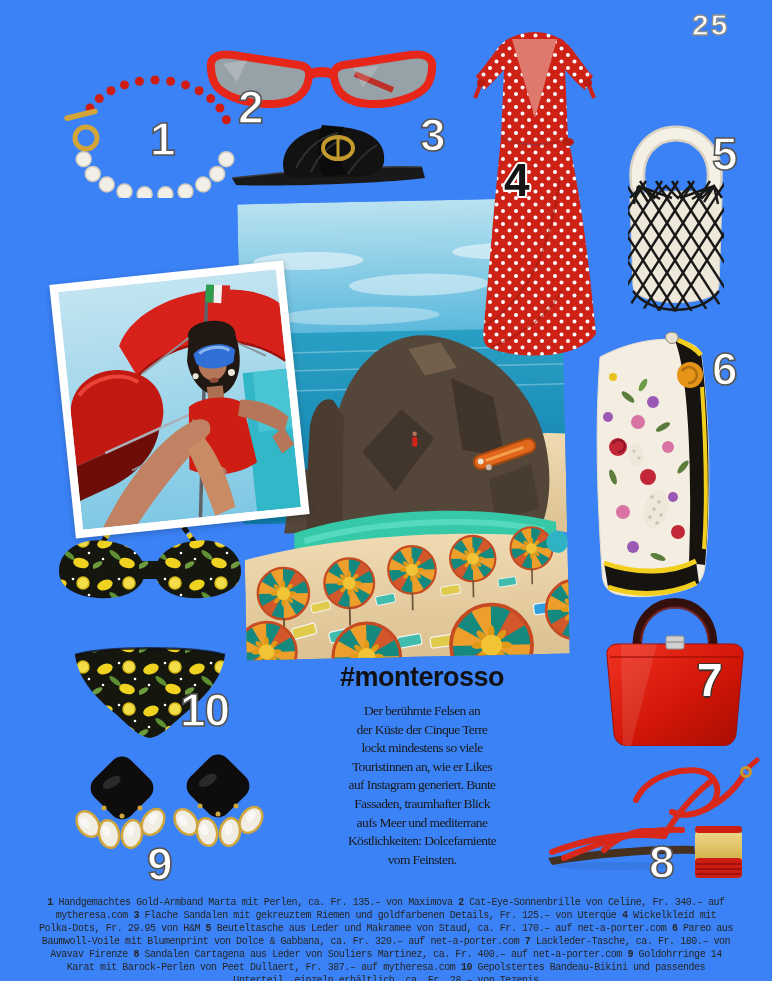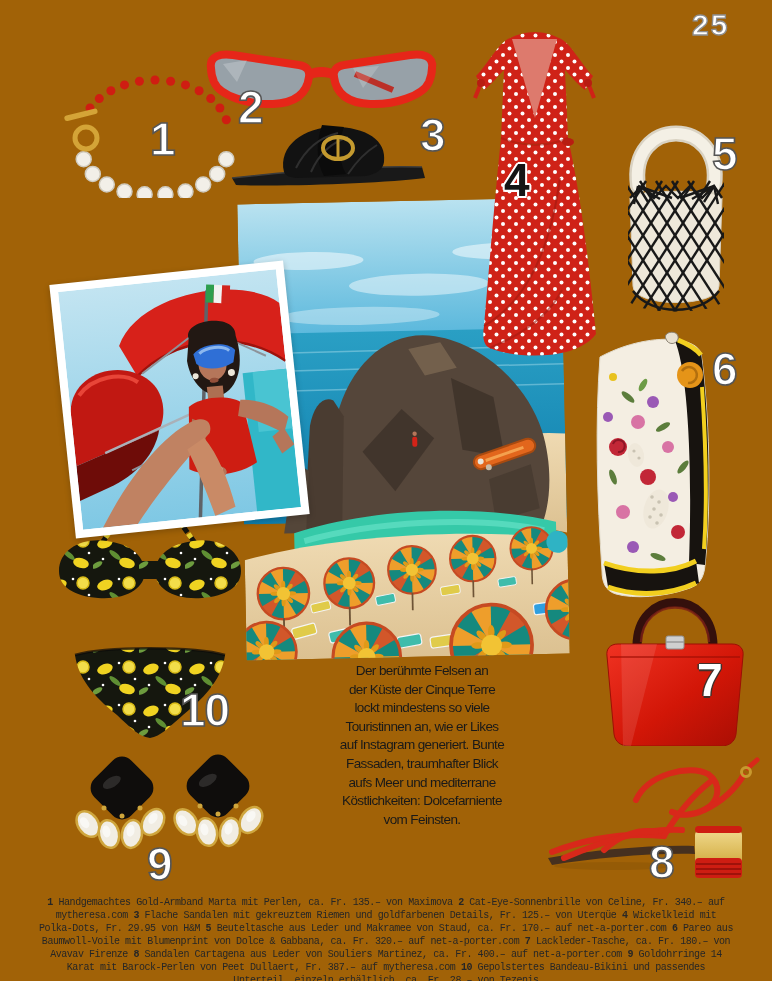--- a/index.html
+++ b/index.html
@@ -1,32 +1,32 @@
 <!DOCTYPE html>
 <html><head>
 <meta charset="utf-8">
 <style>
   html,body{margin:0;padding:0;background:#fff}
-  .page{position:relative;width:772px;height:981px;background:#a16207;overflow:hidden;
+  .page{position:relative;width:772px;height:981px;background:#3b82f6;overflow:hidden;
         font-family:"Liberation Sans",sans-serif;color:#1c1c1c}
   
   .num{position:absolute;font-weight:700;font-size:46px;line-height:1;letter-spacing:-1px;z-index:9;
        font-family:"Liberation Sans",sans-serif}
   .n-outline{color:#fff;-webkit-text-stroke:1.6px #555;text-shadow:0 0 1px #777}
   .n-dark{color:#151515;text-shadow:-2px 0 #fff,2px 0 #fff,0 -2px #fff,0 2px #fff,
           -1.5px -1.5px #fff,1.5px 1.5px #fff,-1.5px 1.5px #fff,1.5px -1.5px #fff}
   .n-white{color:#fff;text-shadow:-1.5px 0 #41302b,1.5px 0 #41302b,0 -1.5px #41302b,0 1.5px #41302b}
   .page-num{position:absolute;left:692px;top:8px;font-weight:700;font-size:30px;letter-spacing:2px;
             color:#fff;-webkit-text-stroke:1.3px #8d8d8d;text-shadow:0 0 1px #999;z-index:9}
   
   .intro{position:absolute;left:56px;top:212px;width:194px;text-align:center;font-weight:700;
          font-size:11.5px;line-height:14.6px;white-space:pre-line;color:#1b1b1b;z-index:6}
   .mont{position:absolute;left:296px;top:662px;width:252px;text-align:center;z-index:6}
   .mont h2{margin:0 0 9px 0;font-size:27px;letter-spacing:-0.5px;color:#111}
-  .mont .mont-body{font-family:Liberation Sans, sans-serif;font-size:13.5px;line-height:18.6px;
+  .mont .mont-body{font-family:Liberation Serif, serif;font-size:13.5px;line-height:18.6px;
          letter-spacing:-0.6px;white-space:pre-line;color:#191919}
   .caption{position:absolute;left:38px;top:896px;width:696px;text-align:center;z-index:6;
            font-family:"Liberation Mono",monospace;font-size:10px;line-height:13px;
            letter-spacing:-0.45px;color:#262626}
   .caption b{font-weight:700}
   
   .beach-photo{position:absolute;left:242px;top:201px;width:323px;height:456px;
                transform:rotate(-1.2deg);z-index:1}
   .inset-photo{position:absolute;left:62px;top:272px;width:219px;height:239px;background:#fff;
                padding:8px;transform:rotate(-6deg);box-shadow:0 2px 6px rgba(0,0,0,.22);z-index:3}
@@ -495,20 +495,21 @@
         <ellipse cx="140" cy="196" rx="9" ry="6" fill="#b5765a"></ellipse>
         <circle cx="143" cy="193" r="2" fill="#f2f2f2"></circle>
         <path d="M20,239 C55,185 95,150 122,142 C134,139 140,146 136,156 C115,175 80,208 55,239 Z" fill="#c08262"></path>
         <path d="M130,160 C142,178 150,205 154,232 L133,239 C126,210 118,185 112,170 Z" fill="#c98a66"></path>
       </g>
     </svg>
   </div>
 
 
   <div class="mont">
+    <h2>#monterosso</h2>
     <div class="mont-body">Der berühmte Felsen an
 der Küste der Cinque Terre
 lockt mindestens so viele
 Touristinnen an, wie er Likes
 auf Instagram generiert. Bunte
 Fassaden, traumhafter Blick
 aufs Meer und mediterrane
 Köstlichkeiten: Dolcefarniente
 vom Feinsten.</div>
   </div>

